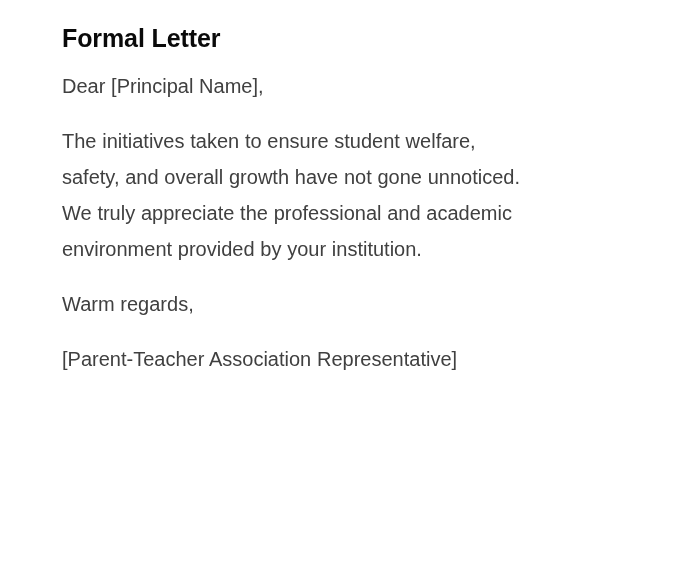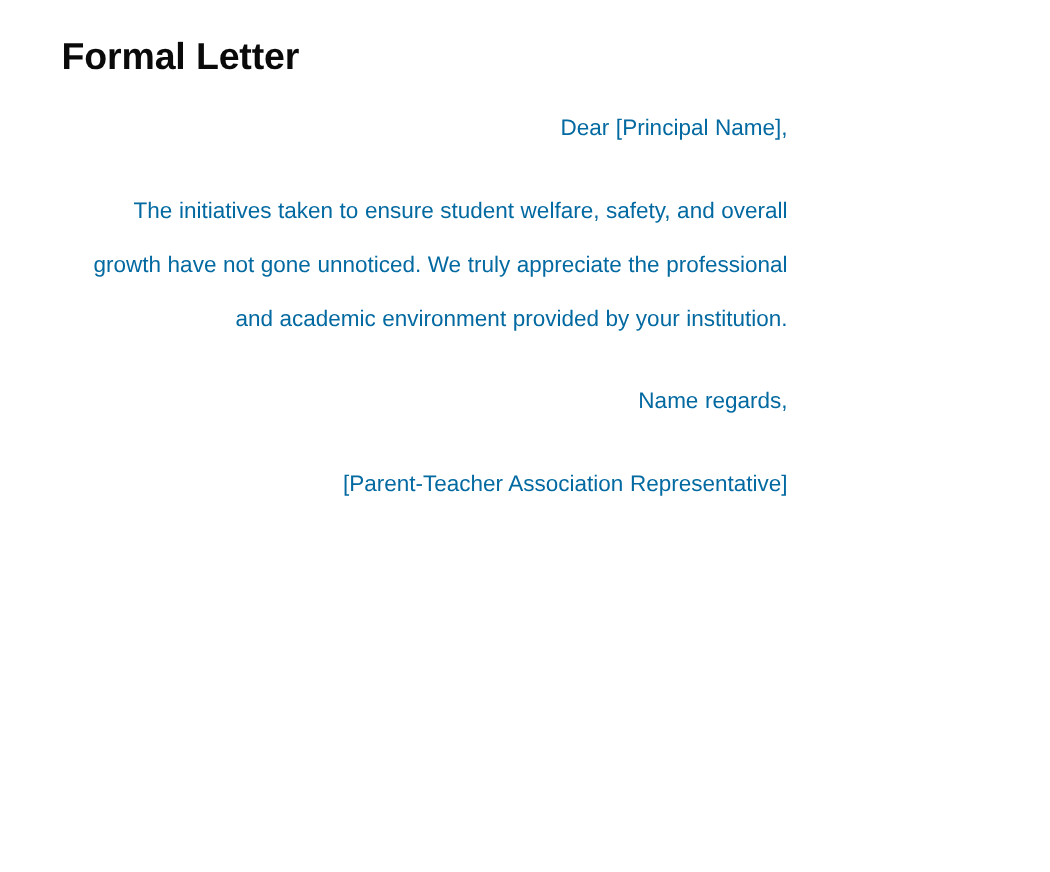--- a/index.html
+++ b/index.html
@@ -15,70 +15,69 @@
     font-family: "Liberation Sans", sans-serif;
     -webkit-font-smoothing: antialiased;
     overflow: hidden;
   }
 
   .letter-page {
     box-sizing: border-box;
     width: 608px;
     height: 581px;
     background: #ffffff;
-    padding: 22px 83px 0 41px;
+    padding: 22px 83px 0 62px;
   }
 
   .letter-title {
     font-family: "Liberation Sans", sans-serif;
     font-size: 25px;
     font-weight: bold;
     line-height: 32px;
     color: #0a0a0a;
     letter-spacing: -0.1px;
     margin: 0 0 14px 0;
     padding: 0;
   }
 
   .letter-body {
     margin: 0;
     padding: 0;
   }
 
   .letter-paragraph {
     font-family: "Liberation Sans", sans-serif;
-    font-size: 15px;
+    font-size: 20px;
     font-weight: normal;
     line-height: 36px;
-    color: #0369a1;
+    color: #404040;
     margin: 0 0 19px 0;
     padding: 0;
-    text-align: right;
+    text-align: left;
     word-spacing: 0.2px;
     max-width: 578px;
   }
 
   .letter-paragraph:last-child {
     margin-bottom: 0;
-    margin-left: 23px;
   }
 </style>
 </head>
 <body>
 
 <div class="letter-page">
 
   <h1 class="letter-title">Formal Letter</h1>
 
   <div class="letter-body">
 
     <p class="letter-paragraph">Dear [Principal Name],</p>
 
 
     <p class="letter-paragraph">The initiatives taken to ensure student welfare, safety, and overall growth have not gone unnoticed. We truly appreciate the professional and academic environment provided by your institution.</p>
 
-    <p class="letter-paragraph">Name regards,</p>
+    <p class="letter-paragraph">Warm regards,</p>
 
     <p class="letter-paragraph">[Parent-Teacher Association Representative]</p>
 
   </div>
 
 </div>
 
 </body></html>

